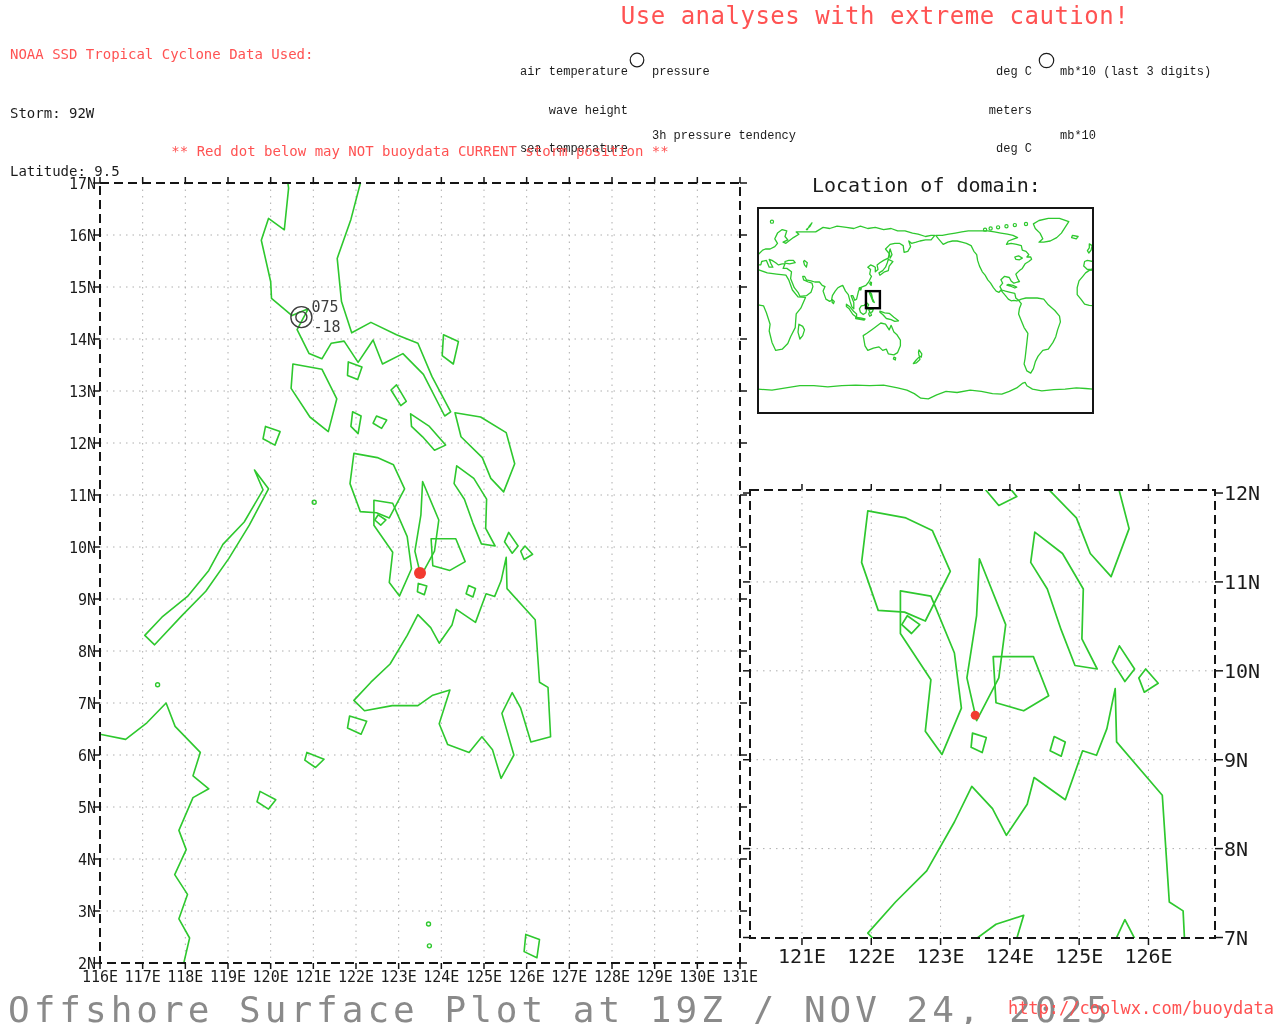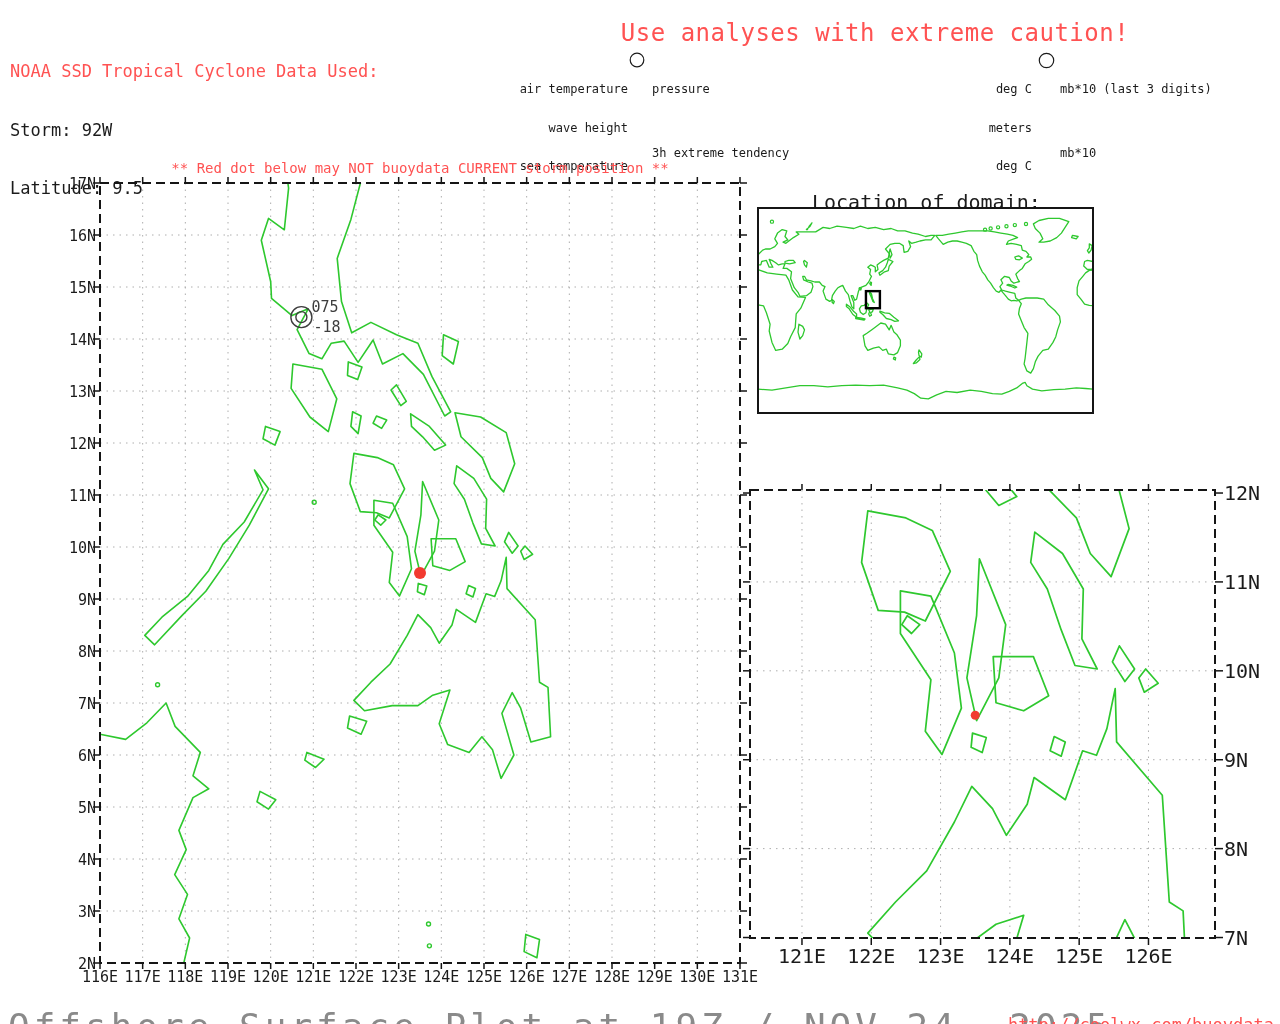--- a/index.html
+++ b/index.html
@@ -1,23 +1,23 @@
 <!DOCTYPE html>
 <html style="--red: #ff5252; --redbold: #fb3535; --ink: #1b1b1b; --graytitle: #8a8a8a;"><head>
 <meta charset="utf-8">
 <style>
   html,body{margin:0;padding:0;background:#fff;}
   .canvas{position:relative;width:1280px;height:1024px;background:#fff;overflow:hidden;
           font-family:"DejaVu Sans Mono","Liberation Mono",monospace;color:var(--ink,#1b1b1b);}
-  .abs{position:absolute;white-space:pre;margin-top:17px;}
+  .abs{position:absolute;white-space:pre;}
   .red{color:var(--red,#ff5252);}
   .redbold{color:var(--redbold,#fb3535);font-weight:bold;}
-  .hdr{left:10px;top:6px;font-size:17px;line-height:19.5px;}
+  .hdr{left:10px;top:6px;font-size:14px;line-height:19.5px;}
   .caution{left:595px;top:2px;width:560px;text-align:center;font-size:24px;letter-spacing:.5px;}
-  .leg{font-size:12px;line-height:12.9px;top:40px;}
+  .leg{font-size:12px;line-height:12.9px;top:40px;font-family:Liberation Mono, monospace;}
   .lcol{text-align:right;}
   .legcirc{position:absolute;}
   .legcirc circle{fill:none;stroke:var(--ink,#1b1b1b);stroke-width:1.2px;}
   .mapwarn{left:100px;top:143px;width:640px;text-align:center;font-size:14px;}
   .xl{position:absolute;font-size:15px;width:60px;text-align:center;white-space:pre;}
   .yl{position:absolute;font-size:15px;width:58px;text-align:right;white-space:pre;}
   .ixl{position:absolute;font-size:20px;width:70px;text-align:center;white-space:pre;}
   .iyl{position:absolute;font-size:20px;text-align:left;white-space:pre;}
   .domtitle{left:812px;top:173px;font-size:20px;}
   .bigtitle{left:8px;top:989px;font-size:36px;letter-spacing:4px;color:var(--graytitle,#8a8a8a);}
@@ -42,21 +42,21 @@
     <div>air temperature</div>
     <div>wave height</div>
     <div>sea temperature</div>
   </div>
   <svg class="legcirc" style="left:629px;top:52px" width="16" height="16">
       <circle cx="8" cy="8" r="6.8"></circle>
     </svg>
   <div class="abs leg" style="left:652px">
     <div>pressure</div>
     <div></div>
-    <div>3h extreme tendency</div>
+    <div>3h pressure tendency</div>
   </div>
 
   <div class="abs leg lcol" style="left:900px;width:132px">
     <div>deg C</div>
     <div>meters</div>
     <div>deg C</div>
   </div>
   <svg class="legcirc" style="left:1038px;top:52px" width="17" height="17">
       <circle cx="8.5" cy="8.5" r="7.2"></circle>
     </svg>

